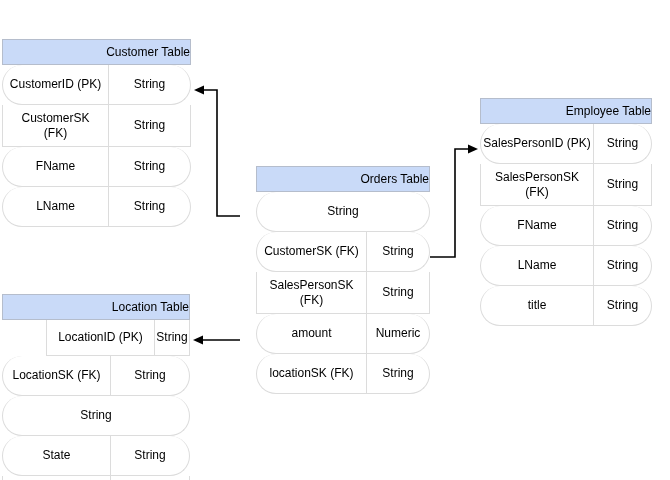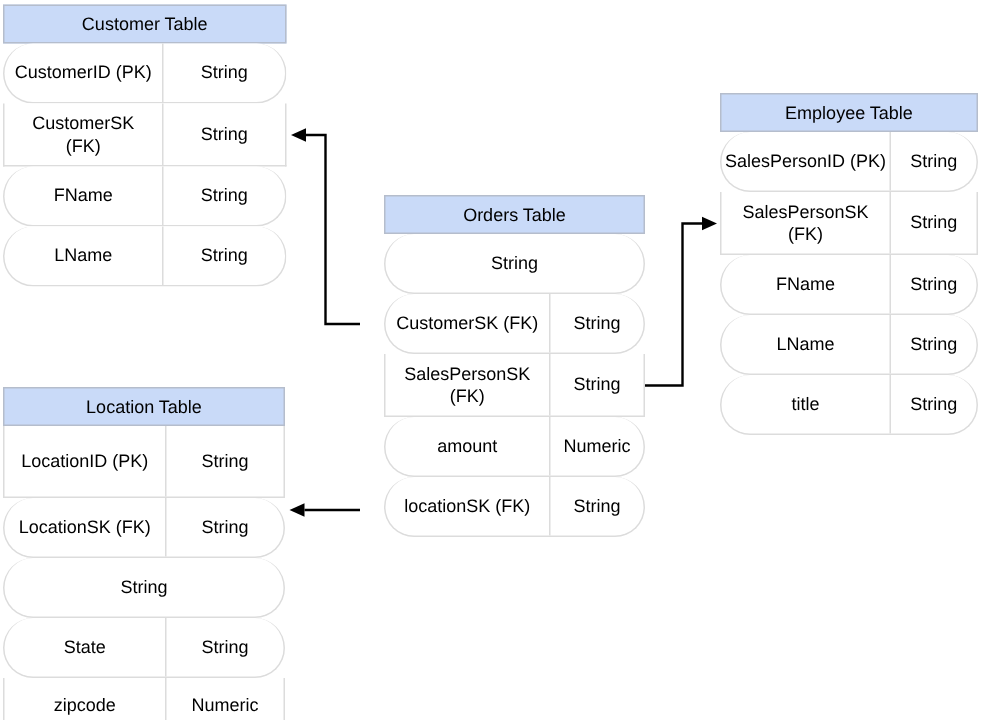--- a/index.html
+++ b/index.html
@@ -14,21 +14,22 @@
     color: #000000;
   }
   .etable { position: absolute; box-sizing: border-box; }
   .thead {
     box-sizing: border-box;
     height: 26px;
     background: #C9DAF8;
     border: 1px solid #B5BDCC;
     display: flex;
     align-items: center;
-    justify-content: center;
+    justify-content: flex-end;
+    margin-top: 36px;
   }
   .trow {
     box-sizing: border-box;
     display: flex;
     background: #ffffff;
     border-left: 1px solid #DCDCDC;
     border-right: 1px solid #DCDCDC;
     border-bottom: 1px solid #DCDCDC;
   }
   .cell {
@@ -50,21 +51,21 @@
   .t-orders   { left: 240px; top: 130px; width: 190px; padding-left: 16px; }
   .t-orders   .cell.field { width: 110px; }
   .t-employee { left: 480px; top: 62px;  width: 172px; }
   .t-employee .cell.field { width: 113px; }
   .t-location { left: 2px;   top: 258px; width: 188px; }
   .t-location .cell.field { width: 108px; }
 
   .h40 { height: 40px; border-radius: 20px; }
   .h42 { height: 42px; }
   .h38 { height: 38px; }
-  .h36 { height: 48px; }
+  .h36 { height: 36px; margin-left: 44px; }
 
   .arrows {
     position: absolute;
     left: 0; top: 0;
     width: 670px; height: 480px;
     pointer-events: none;
   }
   .arrows .hit { pointer-events: all; }
 </style>
 </head>

